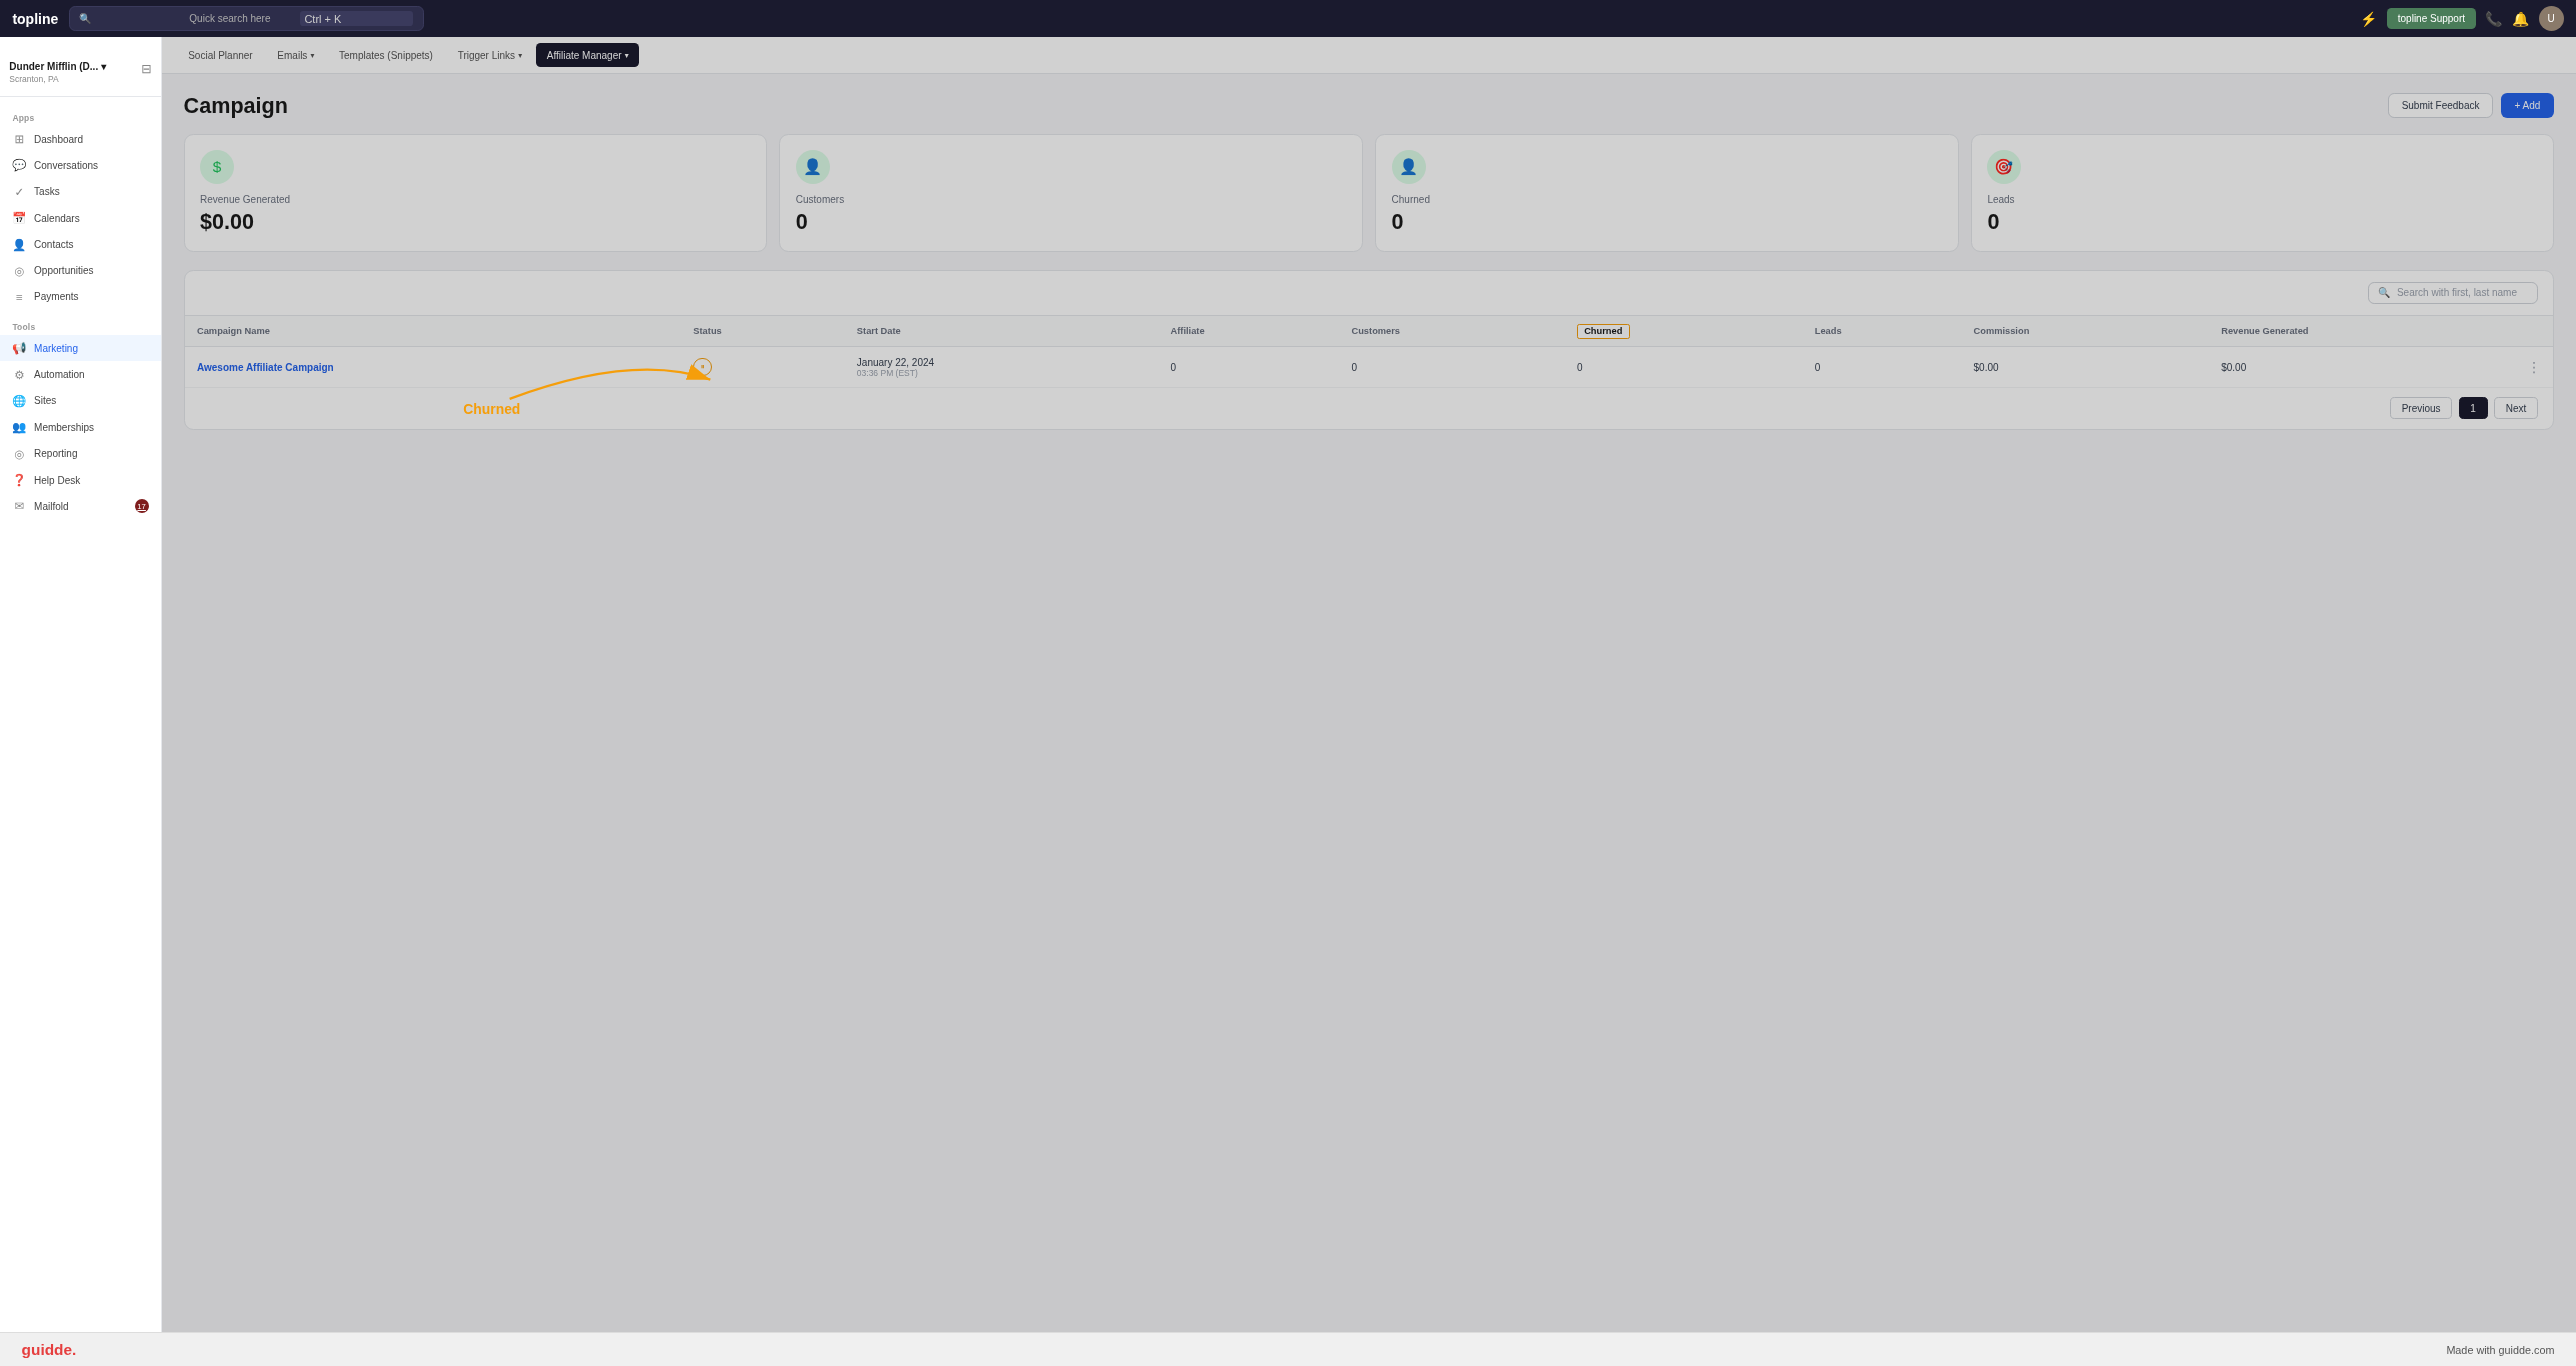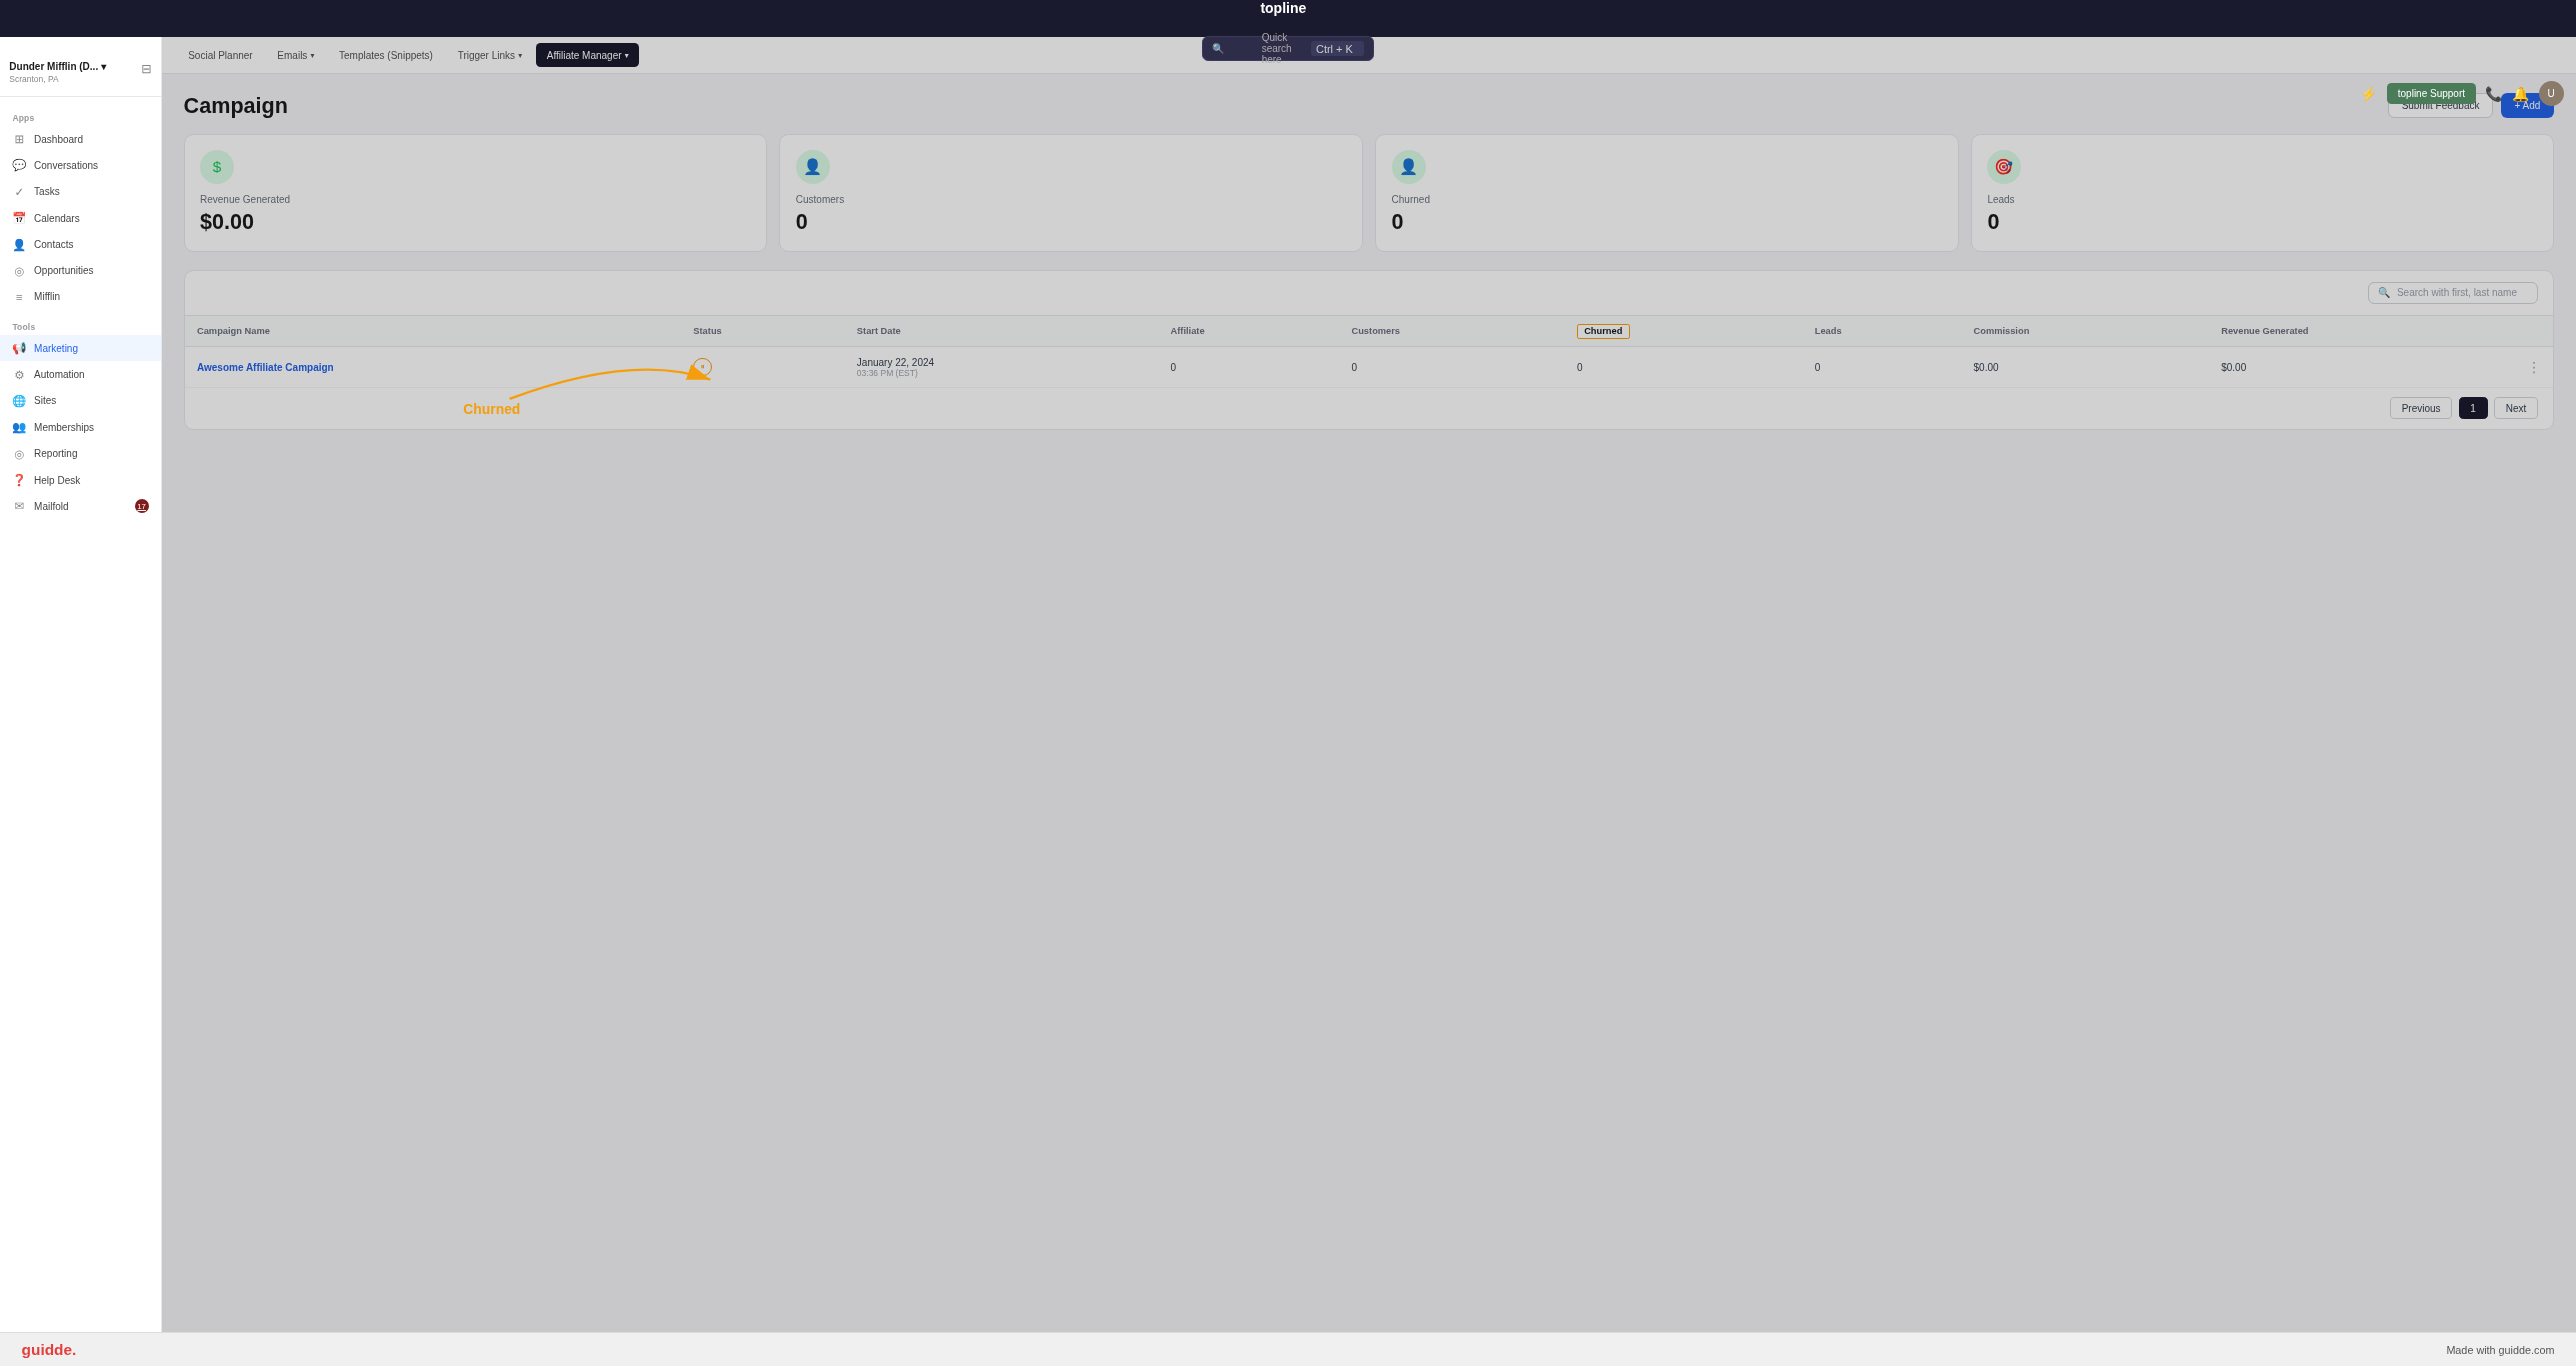--- a/index.html
+++ b/index.html
@@ -5,25 +5,24 @@
     * { box-sizing: border-box; margin: 0; padding: 0; }
     body { font-family: -apple-system, BlinkMacSystemFont, 'Segoe UI', sans-serif; background: #f4f5f7; color: #1a1a1a; height: 100vh; overflow: hidden; }
 
     
     .topbar {
       background: #1a1a2e;
       height: 37px;
       display: flex;
       align-items: center;
       padding: 0 12.4px;
-      gap: 20px;
+      gap: 1px;
       position: fixed;
       top: 0; left: 0; right: 0;
       z-index: 100;
-      flex-direction: column;
     }
     .topbar-logo {
       color: white;
       font-weight: 700;
       font-size: 14px;
       margin-right: 9.3px;
     }
     .topbar-search {
       flex: 1;
       max-width: 355px;
@@ -464,21 +463,21 @@
     <div class="sidebar-item">
       <span class="item-icon">👤</span>
       <span>Contacts</span>
     </div>
     <div class="sidebar-item">
       <span class="item-icon">◎</span>
       <span>Opportunities</span>
     </div>
     <div class="sidebar-item">
       <span class="item-icon">≡</span>
-      <span>Mifflin</span>
+      <span>Payments</span>
     </div>
 
     <div class="sidebar-section-label" style="margin-top:9.3px;">Tools</div>
     <div class="sidebar-item active">
       <span class="item-icon">📢</span>
       <span>Marketing</span>
     </div>
     <div class="sidebar-item">
       <span class="item-icon">⚙</span>
       <span>Automation</span>

